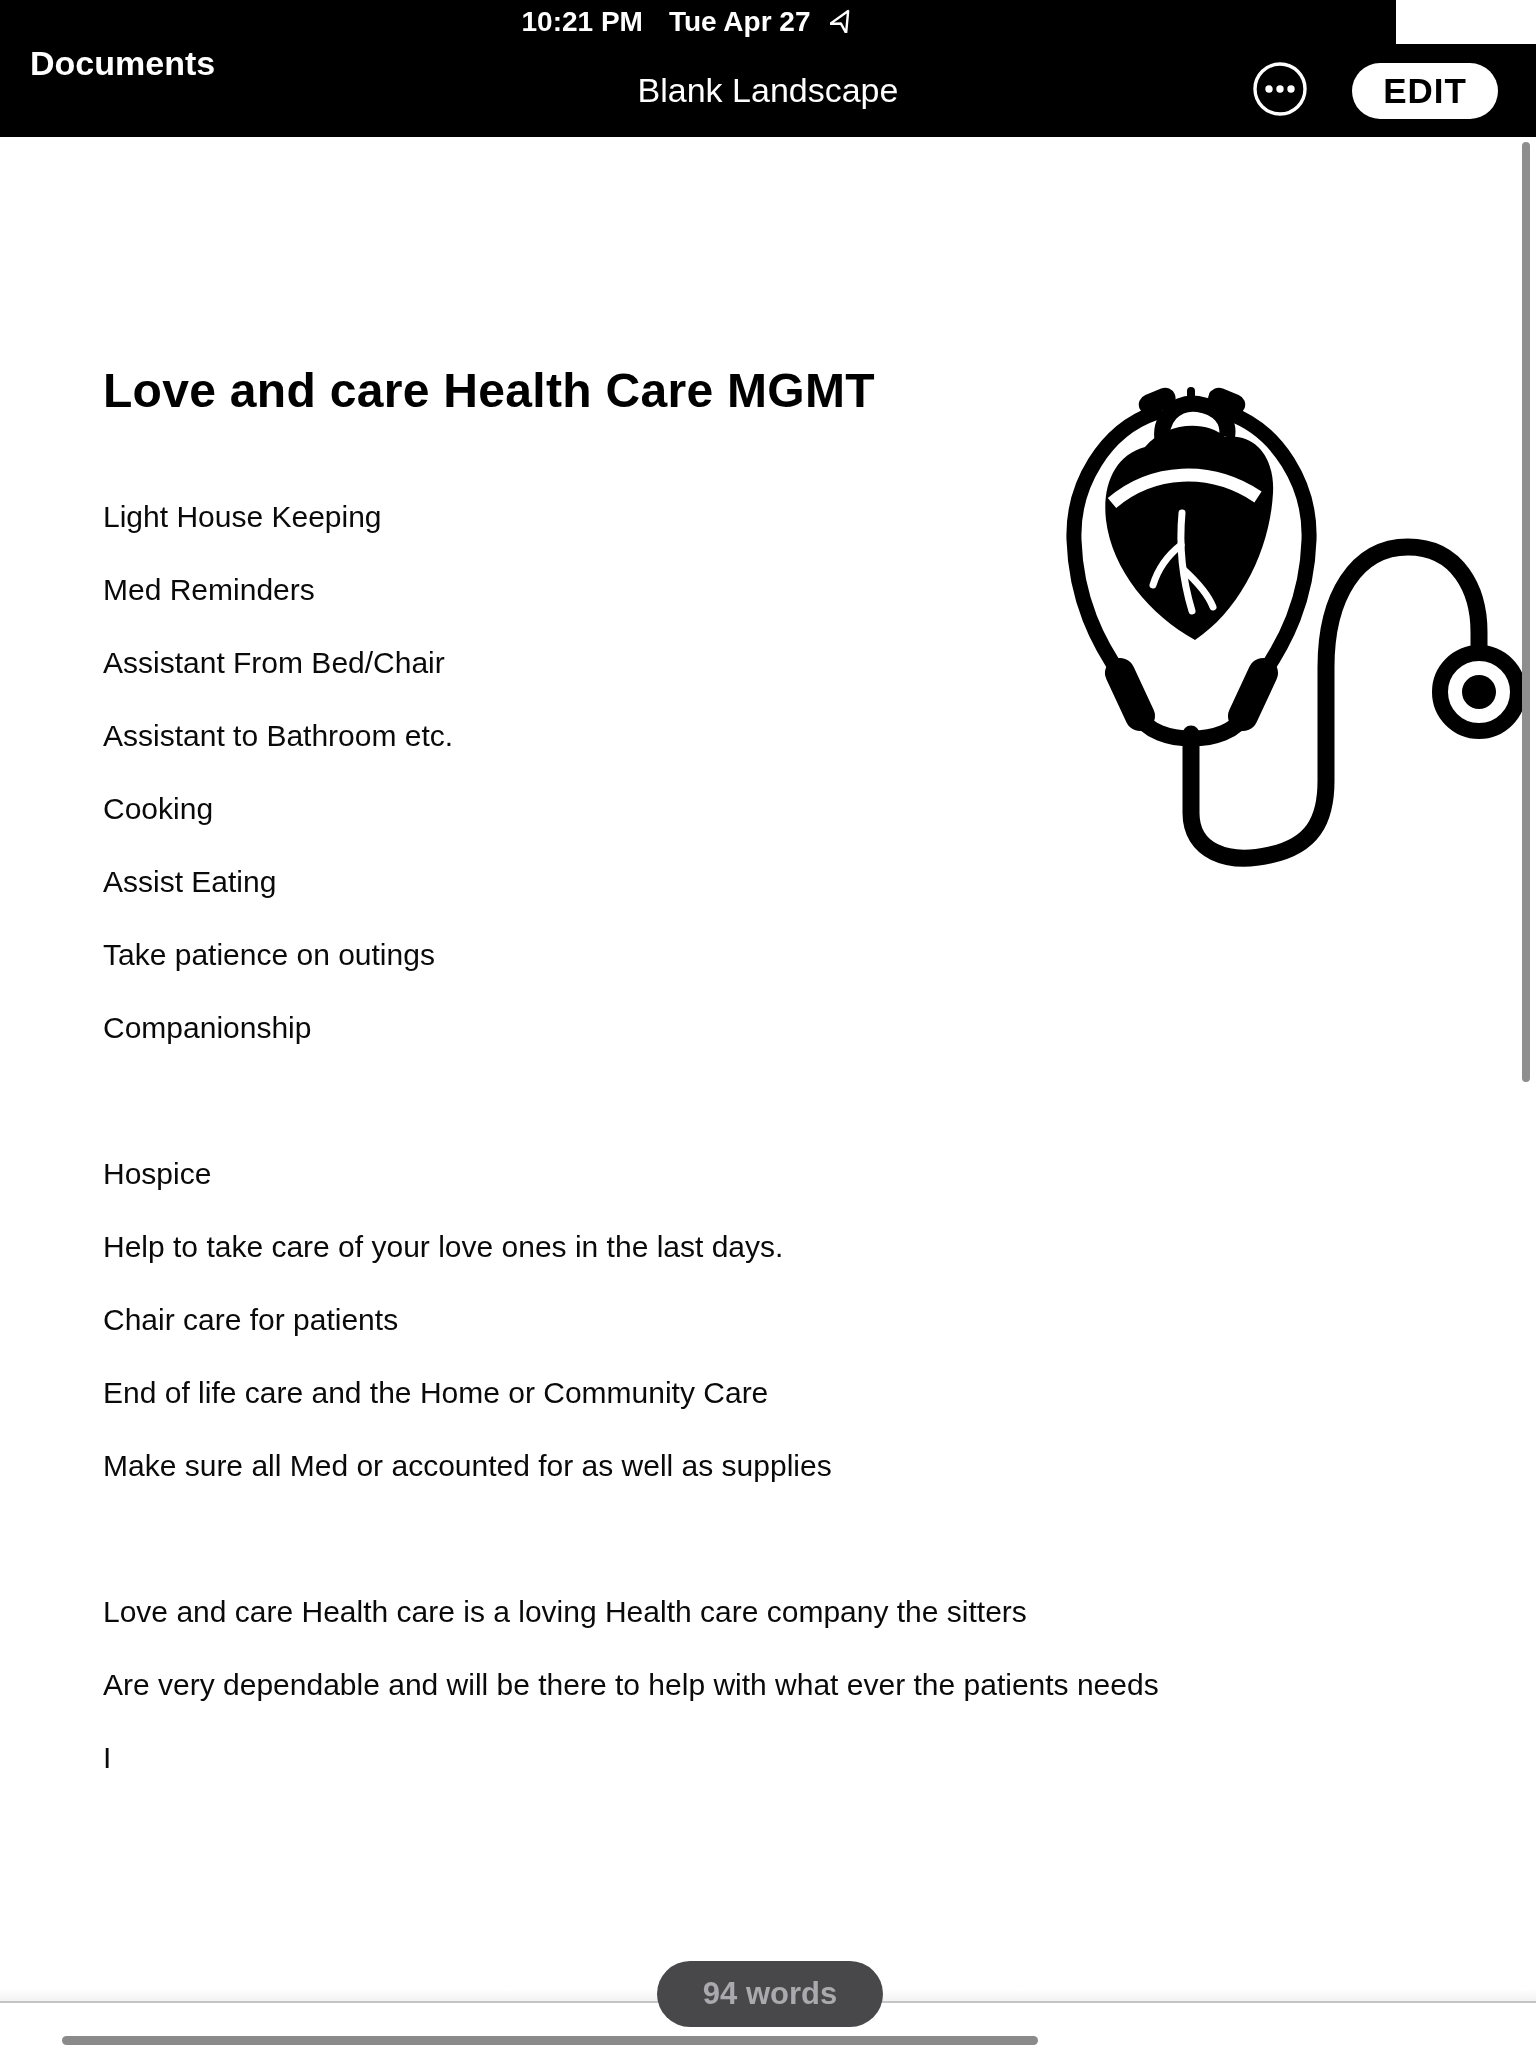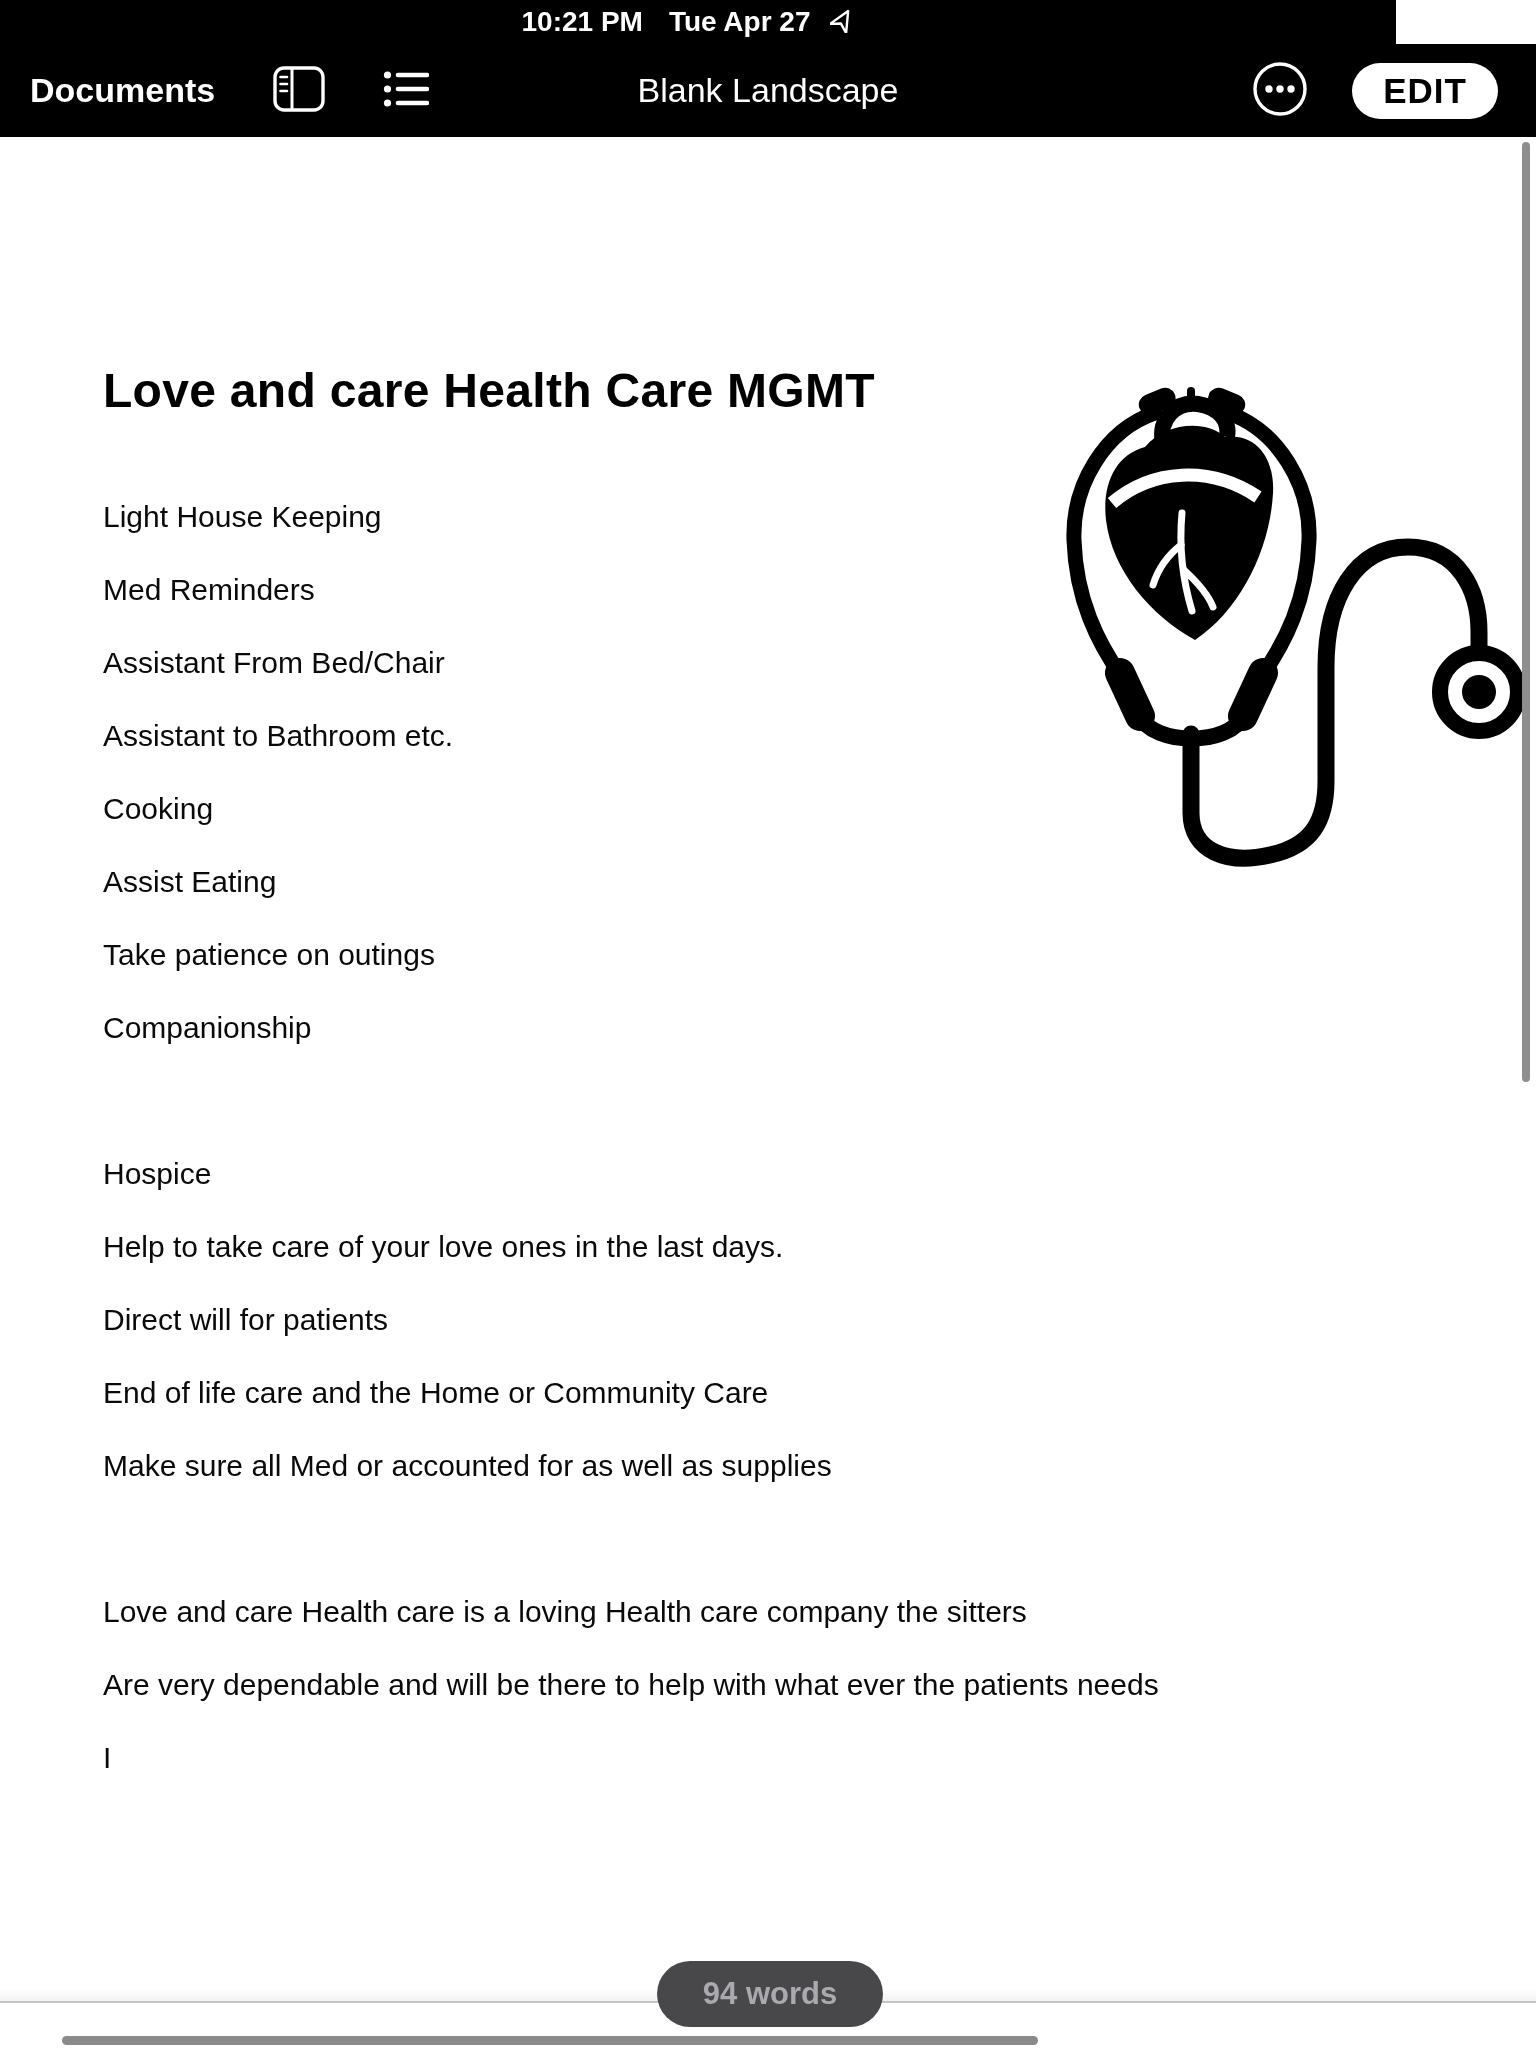--- a/index.html
+++ b/index.html
@@ -21,21 +21,21 @@
   .sb-percent { font-size:28px; font-weight:700; }
   .battery { position:relative; width:64px; height:30px;
     border:3px solid rgba(255,255,255,.55); border-radius:9px; }
   .battery .fill { position:absolute; left:4px; top:4px; width:12px; height:16px;
     background:#fff; border-radius:3px; }
   .battery .nub { position:absolute; right:-8px; top:8px; width:5px; height:12px;
     background:rgba(255,255,255,.55); border-radius:0 3px 3px 0; }
 
   
   .nav-bar { position:absolute; left:0; top:44px; width:1536px; height:93px; background:#000; }
-  .nav-left { position:absolute; left:30px; top:0; height:93px; display:flex; align-items:center; gap:58px; }
+  .nav-left { position:absolute; left:30px; top:0; height:93px; display:flex; align-items:center; gap:58px;flex-direction:column; }
   .documents-btn { color:#fff; font-size:34px; font-weight:600; background:none; border:none;
     font-family:inherit; cursor:pointer; }
   .icon-btn { background:none; border:none; cursor:pointer; display:flex; align-items:center; }
   .nav-title { position:absolute; left:0; right:0; top:0; height:93px; text-align:center;
     line-height:93px; color:#fff; font-size:34px; font-weight:400; pointer-events:none; }
   .nav-right { position:absolute; right:38px; top:0; height:93px; display:flex; align-items:center; gap:44px; }
   .edit-btn { width:146px; height:56px; border-radius:28px; background:#fff; color:#000;
     border:none; font-family:inherit; font-size:35px; font-weight:700; letter-spacing:1px; cursor:pointer; }
 
   
@@ -163,21 +163,21 @@
       <div class="doc-line">Med Reminders</div>
       <div class="doc-line">Assistant From Bed/Chair</div>
       <div class="doc-line">Assistant to Bathroom etc.</div>
       <div class="doc-line">Cooking</div>
       <div class="doc-line">Assist Eating</div>
       <div class="doc-line">Take patience on outings</div>
       <div class="doc-line">Companionship</div>
       <div class="doc-line"></div>
       <div class="doc-line">Hospice</div>
       <div class="doc-line">Help to take care of your love ones in the last days.</div>
-      <div class="doc-line">Direct will for patients</div>
+      <div class="doc-line">Chair care for patients</div>
       <div class="doc-line">End of life care and the Home or Community Care</div>
       <div class="doc-line">Make sure all Med or accounted for as well as supplies</div>
       <div class="doc-line"></div>
       <div class="doc-line">Love and care Health care is a loving Health care company the sitters</div>
       <div class="doc-line">Are very dependable and will be there to help with what ever the patients needs</div>
       <div class="doc-line">I</div>
     </div>
 
   <span class="steth">
     <svg viewBox="0 0 470 500" width="470" height="500">

